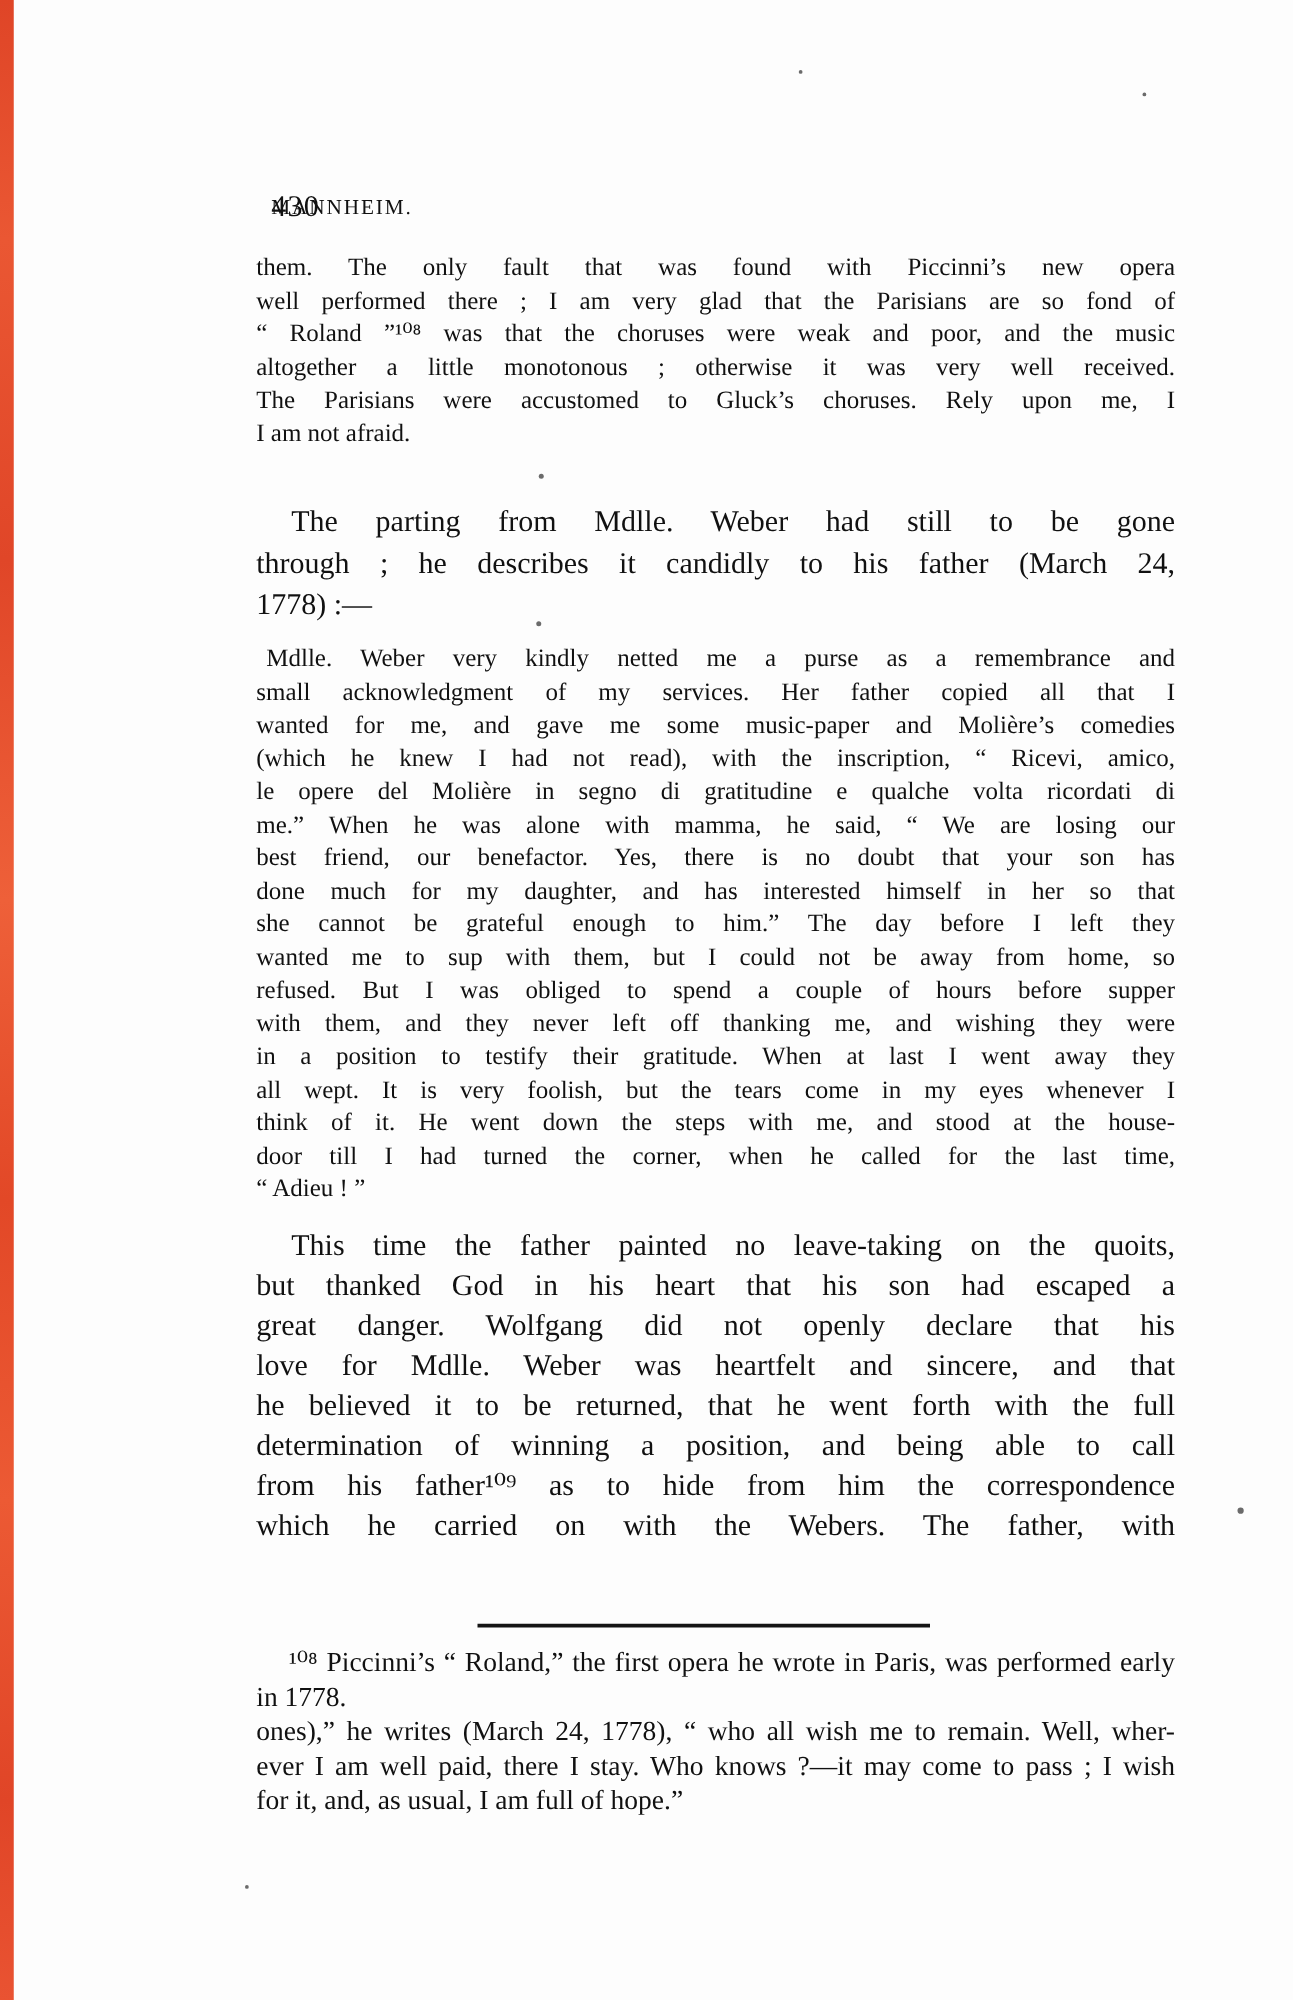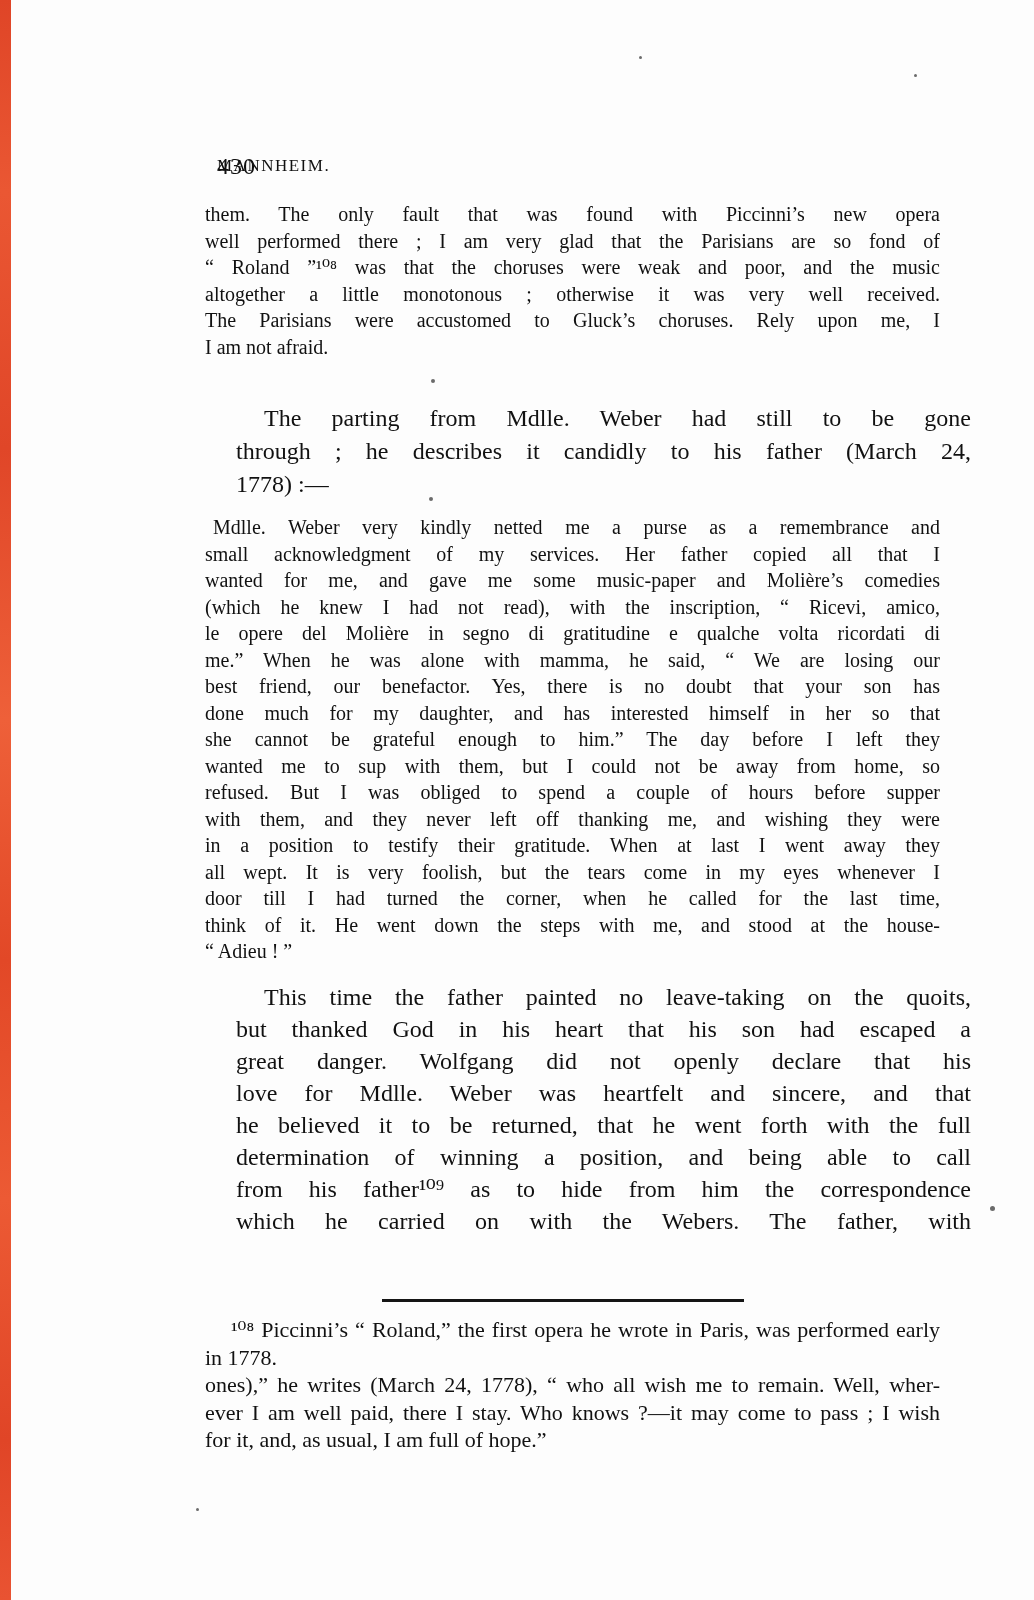--- a/index.html
+++ b/index.html
@@ -53,21 +53,20 @@
     letter-spacing: 1.5px;
   }
   .block { position: absolute; left: 0; width: 735px; }
   .letter {
     font-size: 20px;
     line-height: 26.5px;
   }
   .bodytext {
     font-size: 24px;
     line-height: 33px;
-    margin-left: 31px;
   }
   .footnote {
     font-size: 22px;
     line-height: 27.5px;
   }
   .jl {
     text-align: justify;
     text-align-last: justify;
     text-justify: inter-word;
     white-space: normal;
@@ -126,22 +125,22 @@
     <div class="jl">le opere del Molière in segno di gratitudine e qualche volta ricordati di</div>
     <div class="jl">me.”  When he was alone with mamma, he said, “ We are losing our</div>
     <div class="jl">best friend, our benefactor.  Yes, there is no doubt that your son has</div>
     <div class="jl">done much for my daughter, and has interested himself in her so that</div>
     <div class="jl">she cannot be grateful enough to him.”  The day before I left they</div>
     <div class="jl">wanted me to sup with them, but I could not be away from home, so</div>
     <div class="jl">refused.  But I was obliged to spend a couple of hours before supper</div>
     <div class="jl">with them, and they never left off thanking me, and wishing they were</div>
     <div class="jl">in a position to testify their gratitude.  When at last I went away they</div>
     <div class="jl">all wept.  It is very foolish, but the tears come in my eyes whenever I</div>
+    <div class="jl">think of it.  He went down the steps with me, and stood at the house-</div>
     <div class="jl">door till I had turned the corner, when he called for the last time,</div>
-    <div class="jl">think of it.  He went down the steps with me, and stood at the house-</div>
     <div class="jl last">“ Adieu ! ”</div>
   </div>
 
   <div class="block bodytext" style="top:981px; line-height:32px">
     <div class="jl ind">This time the father painted no leave-taking on the quoits,</div>
     <div class="jl">but thanked God in his heart that his son had escaped a</div>
     <div class="jl">great danger.  Wolfgang did not openly declare that his</div>
     <div class="jl">love for Mdlle. Weber was heartfelt and sincere, and that</div>
     <div class="jl">he believed it to be returned, that he went forth with the full</div>
     <div class="jl">determination of winning a position, and being able to call</div>

